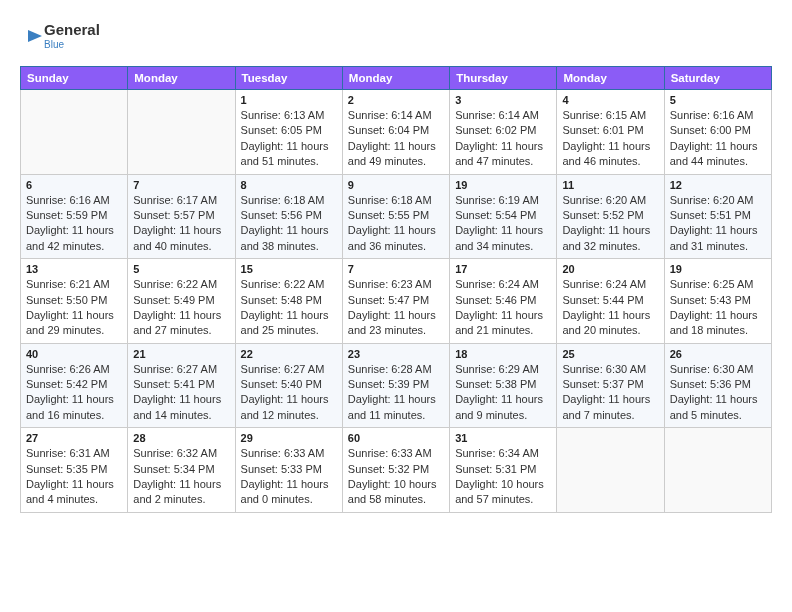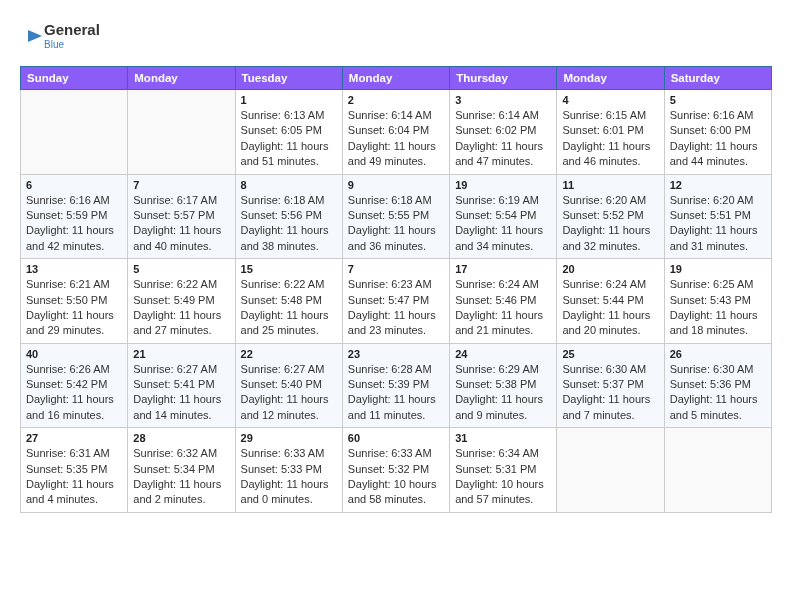--- a/index.html
+++ b/index.html
@@ -214,21 +214,21 @@
           </td>
           <td>
             <span class="day-num">22</span>
             <div class="day-info">Sunrise: 6:27 AM<br>Sunset: 5:40 PM<br>Daylight: 11 hours and 12 minutes.</div>
           </td>
           <td>
             <span class="day-num">23</span>
             <div class="day-info">Sunrise: 6:28 AM<br>Sunset: 5:39 PM<br>Daylight: 11 hours and 11 minutes.</div>
           </td>
           <td>
-            <span class="day-num">24</span>
+            <span class="day-num">18</span>
             <div class="day-info">Sunrise: 6:29 AM<br>Sunset: 5:38 PM<br>Daylight: 11 hours and 9 minutes.</div>
           </td>
           <td>
             <span class="day-num">25</span>
             <div class="day-info">Sunrise: 6:30 AM<br>Sunset: 5:37 PM<br>Daylight: 11 hours and 7 minutes.</div>
           </td>
           <td>
             <span class="day-num">26</span>
             <div class="day-info">Sunrise: 6:30 AM<br>Sunset: 5:36 PM<br>Daylight: 11 hours and 5 minutes.</div>
           </td>

